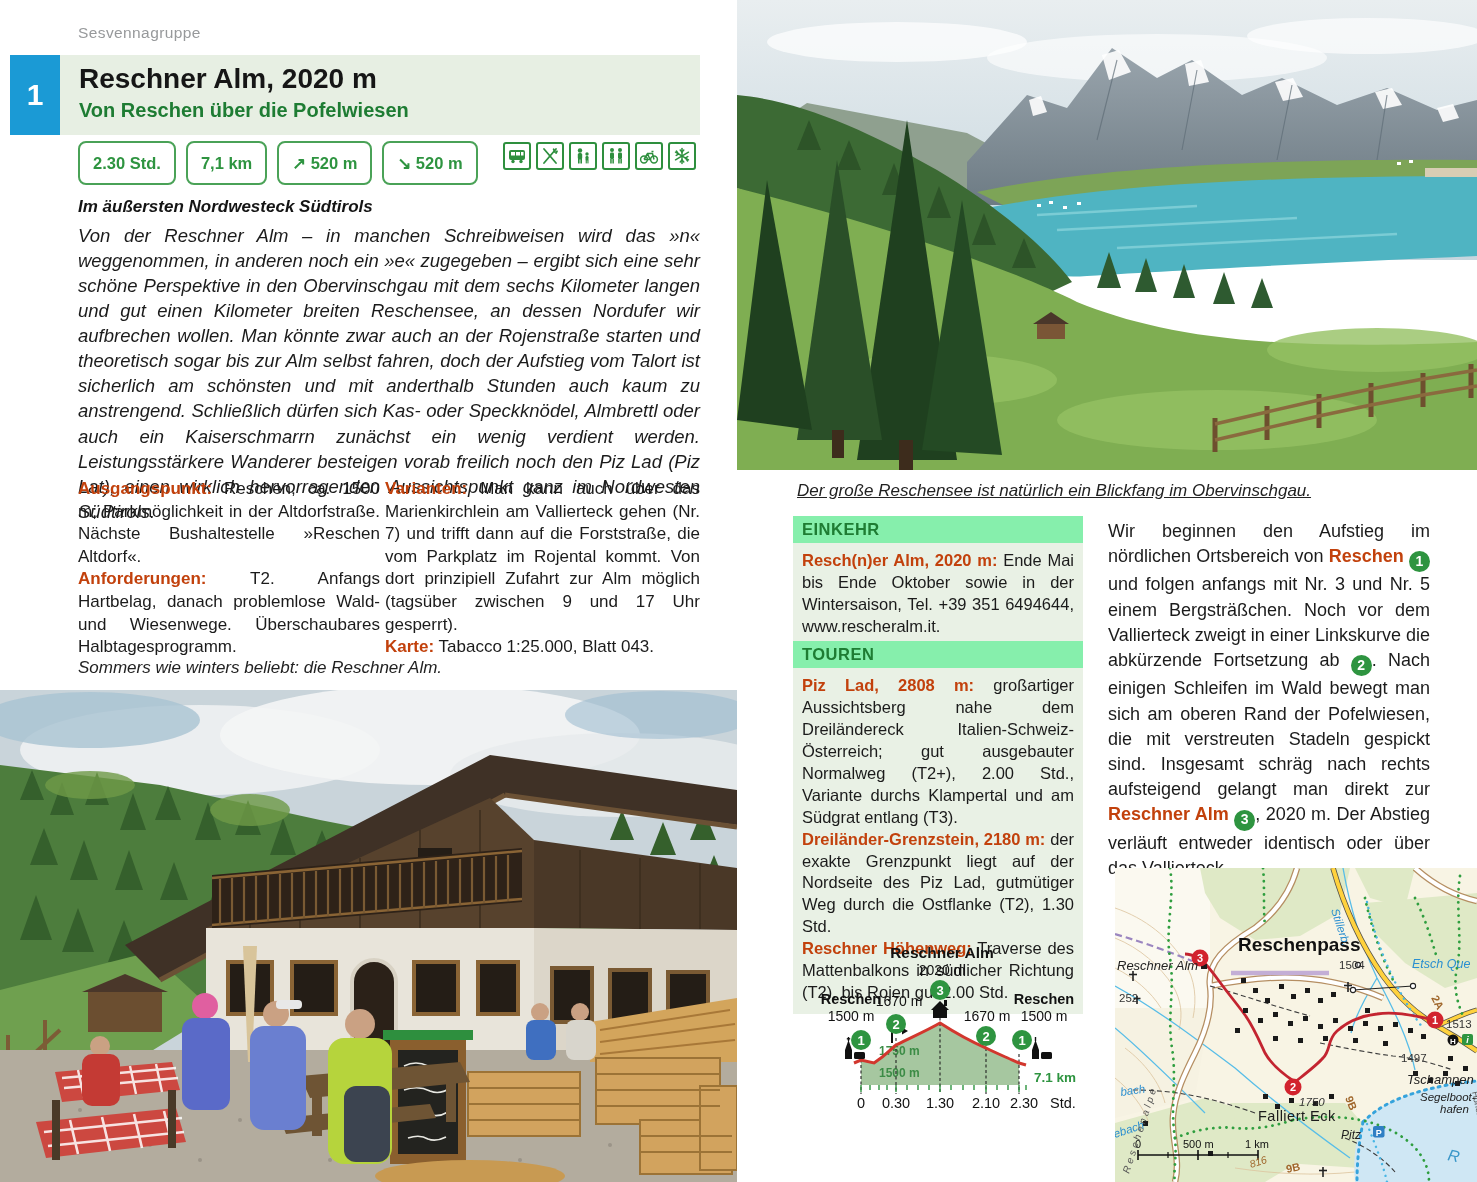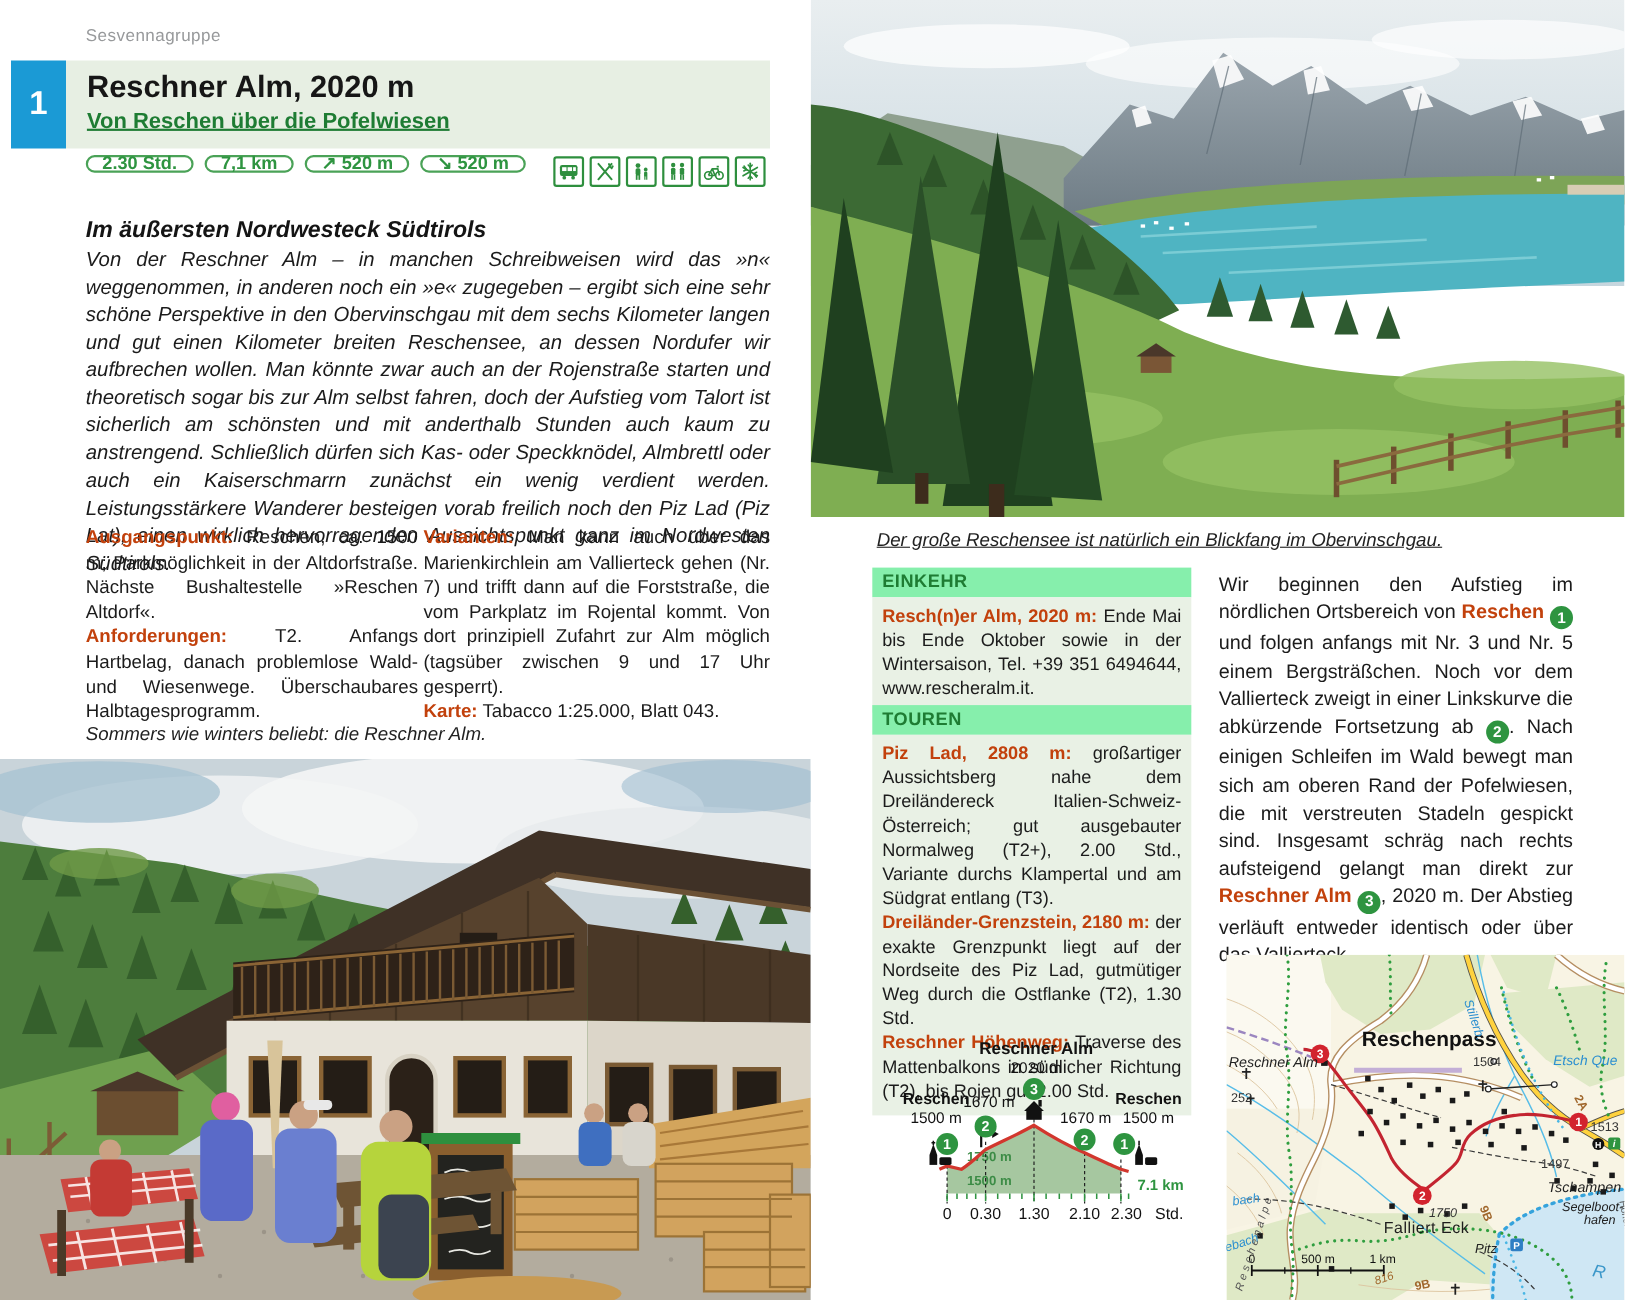--- a/index.html
+++ b/index.html
@@ -4,28 +4,28 @@
 <style>
   html,body{margin:0;padding:0;background:#ffffff;}
   .page{position:relative;width:1477px;height:1182px;background:#fff;
         font-family:"Liberation Sans",sans-serif;color:#1d1d1f;overflow:hidden;}
   .abs{position:absolute;}
   .kicker{font-size:15.5px;color:#97999b;letter-spacing:.4px;}
   .numbox{width:50px;height:80px;background:#1b9ad5;color:#fff;display:flex;
           align-items:center;justify-content:center;font-size:30px;font-weight:bold;}
   .titlebox{width:640px;height:80px;background:#e7efe3;box-sizing:border-box;padding:9px 0 0 19px;}
   .title{font-size:28px;font-weight:bold;color:#161616;line-height:1.1;margin:0;}
-  .subtitle{font-size:20px;font-weight:bold;color:#1e7c33;margin:4px 0 0 0;text-decoration:underline;}
+  .subtitle{font-size:20px;font-weight:bold;color:#1e7c33;margin:4px 0 0 0;}
   .badges{display:flex;gap:10px;}
-  .pill{height:16px;border:2px solid #4aa257;border-radius:8px;display:flex;align-items:center;
+  .pill{height:44px;border:2px solid #4aa257;border-radius:8px;display:flex;align-items:center;
         padding:0 13px;font-size:16.5px;font-weight:bold;color:#2e9440;background:#fff;box-sizing:border-box;}
   .iconrow{display:flex;gap:5px;}
   .icobox{width:28px;height:28px;border:2px solid #2e8f3e;border-radius:3px;box-sizing:border-box;
           display:flex;align-items:center;justify-content:center;background:#fff;}
-  .introhead{font-size:21px;font-weight:bold;font-style:italic;color:#141414;}
+  .introhead{font-size:17px;font-weight:bold;font-style:italic;color:#141414;}
   .intro{font-size:18.5px;font-style:italic;line-height:1.355;text-align:justify;color:#1b1b1b;}
   .infocol{font-size:17px;line-height:1.33;text-align:justify;color:#1b1b1b;}
   .glabel{color:#c2410c;font-weight:bold;}
   .caption{font-style:italic;font-size:17px;color:#222;}
   .gbox-hdr{height:27px;background:#86efac;display:flex;align-items:center;box-sizing:border-box;
             padding-left:9px;font-size:16.5px;font-weight:bold;color:#1e7c33;letter-spacing:.5px;}
   .gbox-body{background:#e9f1e5;box-sizing:border-box;padding:7px 9px 10px 9px;
              font-size:16.5px;line-height:1.33;text-align:justify;color:#1b1b1b;}
   .routecol{font-size:18px;line-height:1.40;text-align:justify;color:#1b1b1b;}
   .circ{display:inline-flex;width:21px;height:21px;border-radius:50%;background:#2e9440;color:#fff;

